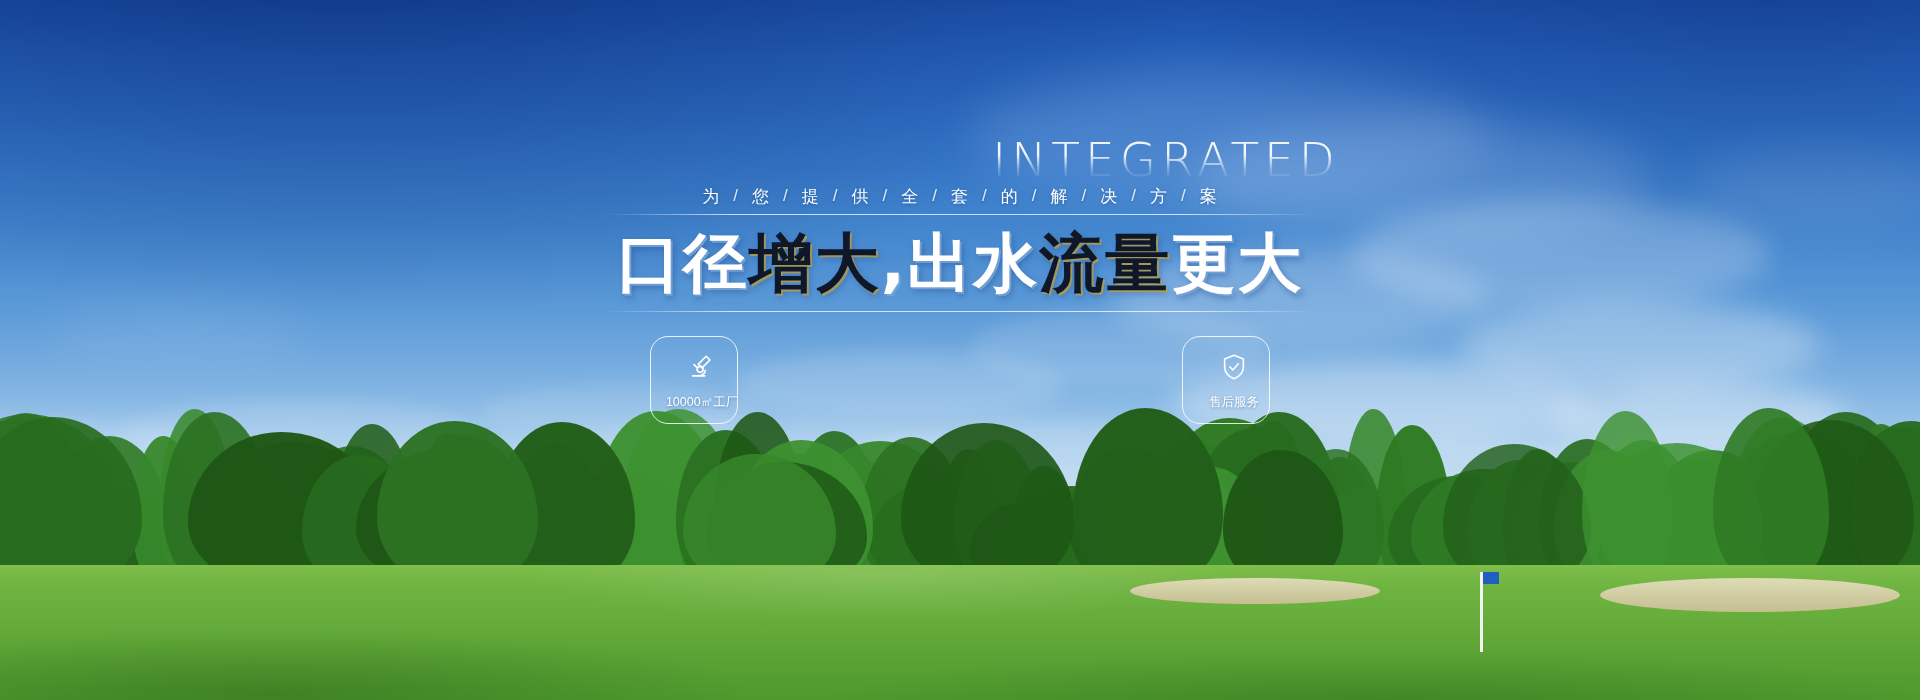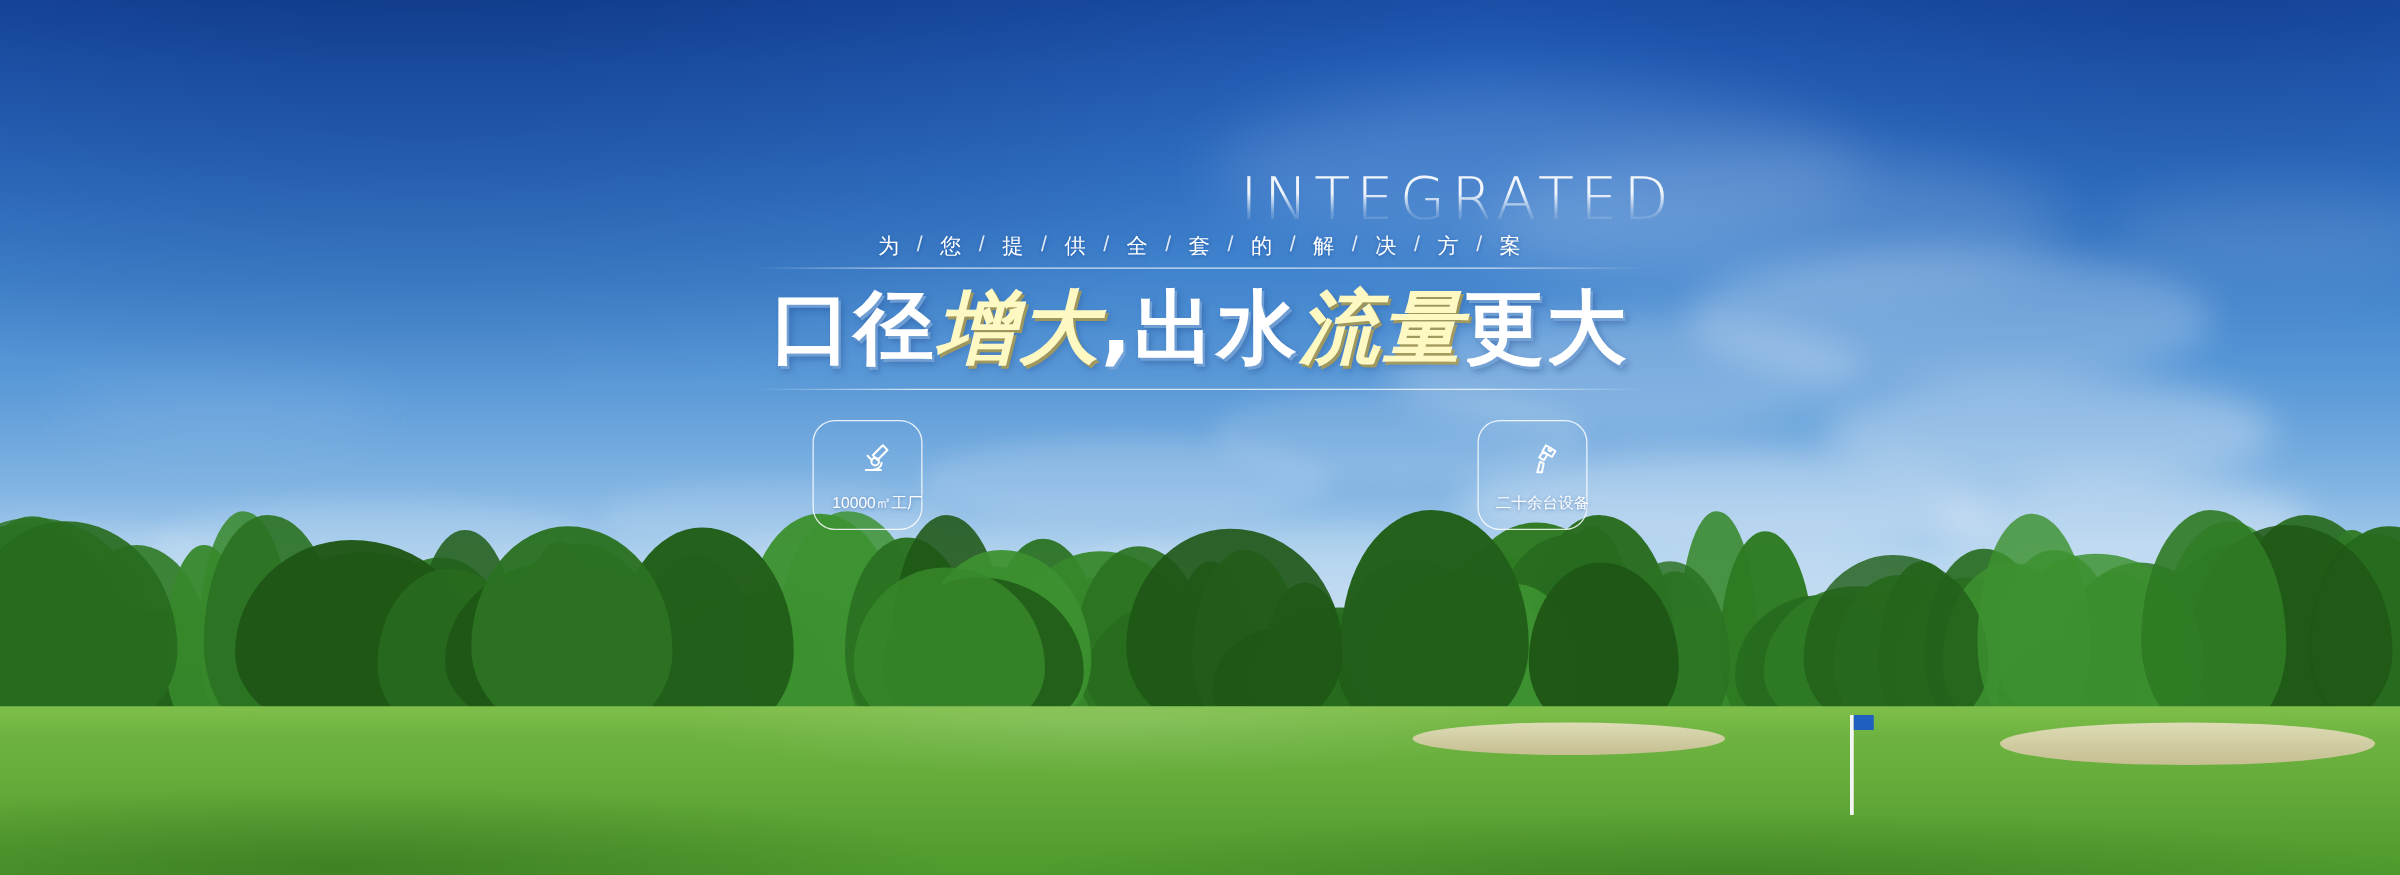--- a/index.html
+++ b/index.html
@@ -124,25 +124,24 @@
     letter-spacing:2px;
     line-height:1.1;
   }
   .headline .w {
     color:#ffffff;
     text-shadow:
       2px 2px 0 rgba(120,165,215,.85),
       3px 4px 6px rgba(30,70,140,.45);
   }
   .headline .y {
-    color:#fef9c3;
+    color:#0f172a;
     text-shadow:
       2px 2px 0 rgba(190,160,60,.75),
       3px 4px 6px rgba(30,70,140,.35);
-    font-style: italic;
   }
   .headline .comma {
     color:#ffffff;
     text-shadow:2px 2px 0 rgba(120,165,215,.85);
   }
 
   
   .badges {
     position:absolute; left:50%; transform:translateX(-50%);
     top:336px; width:620px;
@@ -356,24 +355,22 @@
               <path d="M6 25.5h13"></path>
               <path d="M11.5 25.5c4.5 0 8-2.5 8-6"></path>
               <path d="M7.5 13.5l3.5 3.5"></path>
             </svg>
           </span>
           <span class="lbl">10000㎡工厂</span>
         </div>
         <div class="badge">
           <span class="ic">
             <svg viewBox="0 0 32 32" fill="none" stroke="#fff" stroke-width="1.7" stroke-linecap="round" stroke-linejoin="round">
-              <path d="M19 4.5l8 5-3 5-8-5z"></path>
-              <circle cx="22.5" cy="8.2" r="1.3"></circle>
-              <path d="M16.2 10.2l-3 4.6 4 2.4 3-4.6z"></path>
-              <path d="M14 18.5l-2.5 9h4l1.5-7.5z"></path>
+              <path d="M16 3.5l10 4v8c0 6.5-4.4 11-10 13-5.6-2-10-6.5-10-13v-8z"></path>
+              <path d="M11.5 15.8l3.2 3.4 6-6.6"></path>
             </svg>
           </span>
-          <span class="lbl">二十余台设备</span>
+          <span class="lbl">售后服务</span>
         </div>
       </div>
 
   </div>
 </div>
 
 </body></html>

